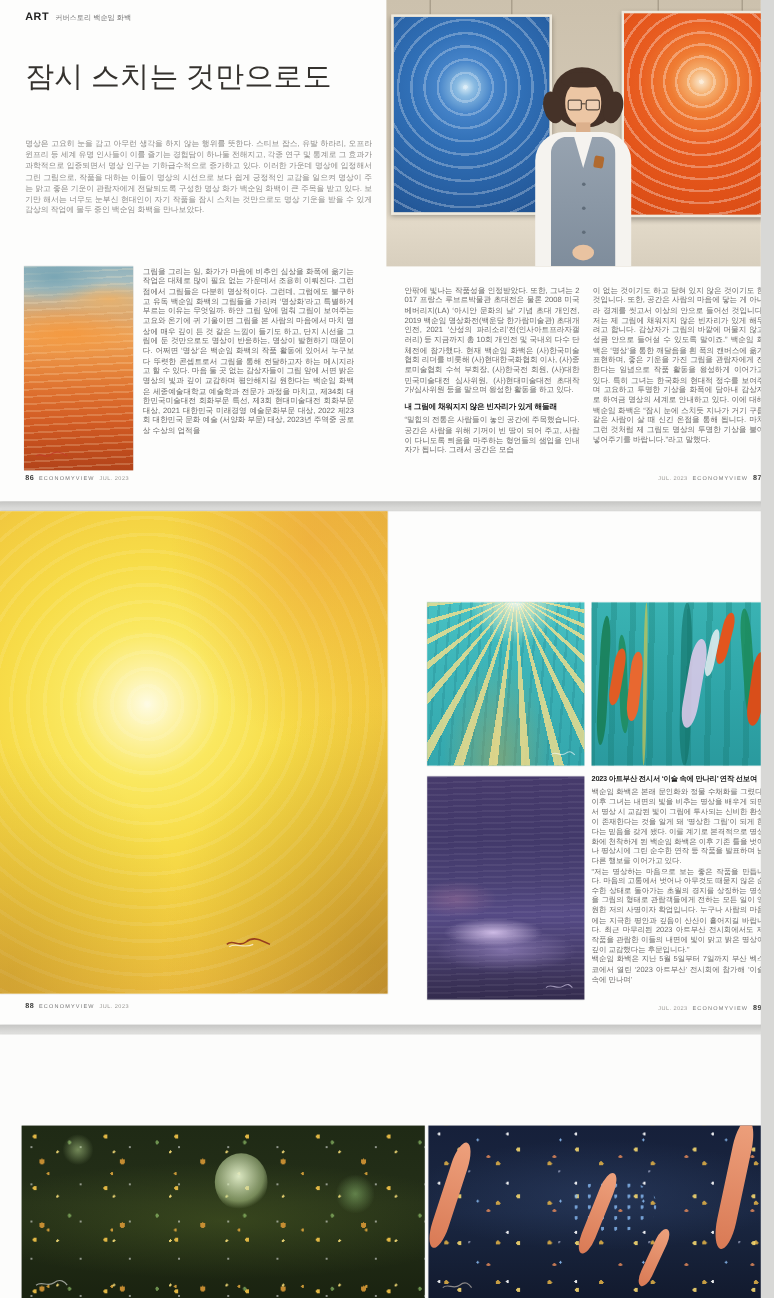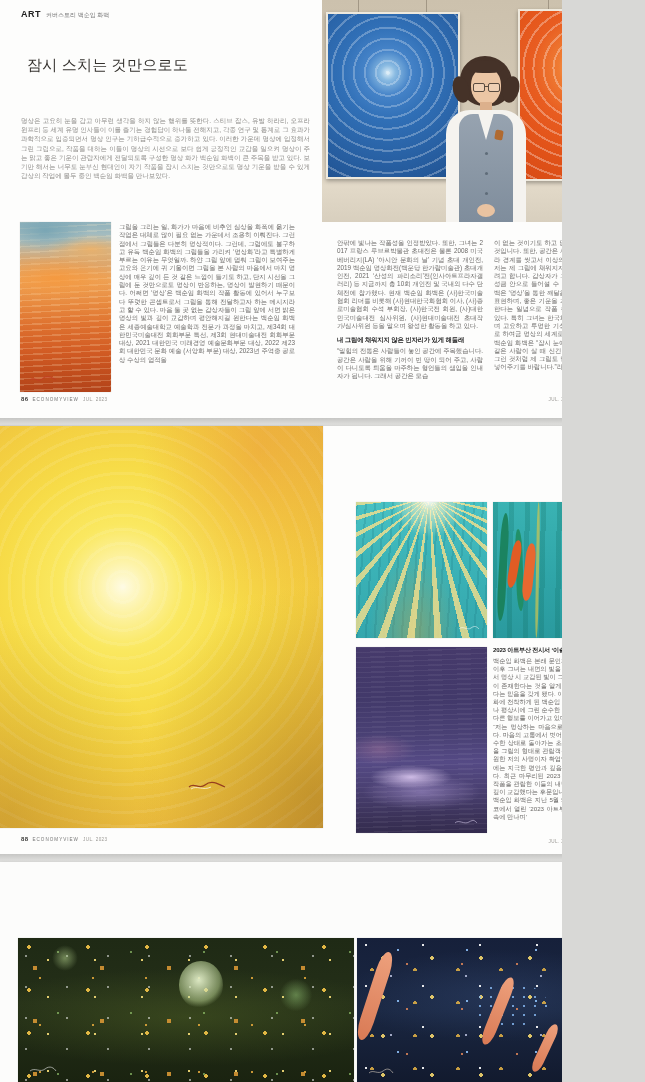--- a/index.html
+++ b/index.html
@@ -1,30 +1,30 @@
 <!DOCTYPE html>
 <html><head>
 <meta charset="utf-8">
 <style>
   html,body{margin:0;padding:0;background:#d8d8d6;}
-  .canvas{position:relative;width:562px;height:1082px;overflow:hidden;background:#d8d8d6;
+  .canvas{position:relative;width:634px;height:1082px;overflow:hidden;background:#d8d8d6;
           font-family:"Liberation Sans", sans-serif;}
   .spread{position:absolute;left:0;width:645px;background:#fdfdfc;box-shadow:0 1px 3px rgba(0,0,0,.25);}
   #spread1{top:0;height:418px;}
   #gap1{position:absolute;top:418px;height:8px;width:645px;background:linear-gradient(180deg,#c6c6c4,#e3e3e1);}
   #spread2{top:426px;height:428px;}
   #gap2{position:absolute;top:854px;height:8px;width:645px;background:linear-gradient(180deg,#c6c6c4,#e3e3e1);}
   #spread3{top:862px;height:220px;background:#fcfcfb;}
 
   
   .kicker{position:absolute;left:21px;top:9px;display:flex;align-items:baseline;gap:5px;}
   .kicker .art{font-size:9px;font-weight:bold;letter-spacing:.5px;color:#222;}
   .kicker .sub{font-size:6px;color:#777;}
-  .headline{position:absolute;left:21px;top:50px;margin:6px;font-family:"Liberation Serif",serif;
-            font-weight:500;font-size:15px;line-height:1.32;color:#35322e;letter-spacing:.3px;}
+  .headline{position:absolute;left:21px;top:50px;margin:0;font-family:"Liberation Serif",serif;
+            font-weight:500;font-size:24px;line-height:1.32;color:#35322e;letter-spacing:.3px;}
   .intro{position:absolute;left:21px;top:116px;width:289px;margin:0;font-size:6.5px;line-height:1.42;
          color:#8d8b88;text-align:justify;word-break:break-all;}
   .bodytext{position:absolute;font-size:6.35px;line-height:8.3px;color:#6a6866;text-align:justify;
             word-break:break-all;}
   #col1{left:119px;top:223px;width:176px;}
   #col2{left:337px;top:239px;width:146px;}
   #col3{left:494px;top:239px;width:143px;}
   .bodytext p{margin:0;}
   .subhead{margin:6px 0 3px 0;font-size:6.4px;line-height:8px;color:#222;font-weight:bold;letter-spacing:-.2px;}
   .footer{position:absolute;font-size:4.6px;color:#9a9894;letter-spacing:.4px;display:flex;gap:4px;align-items:baseline;}

